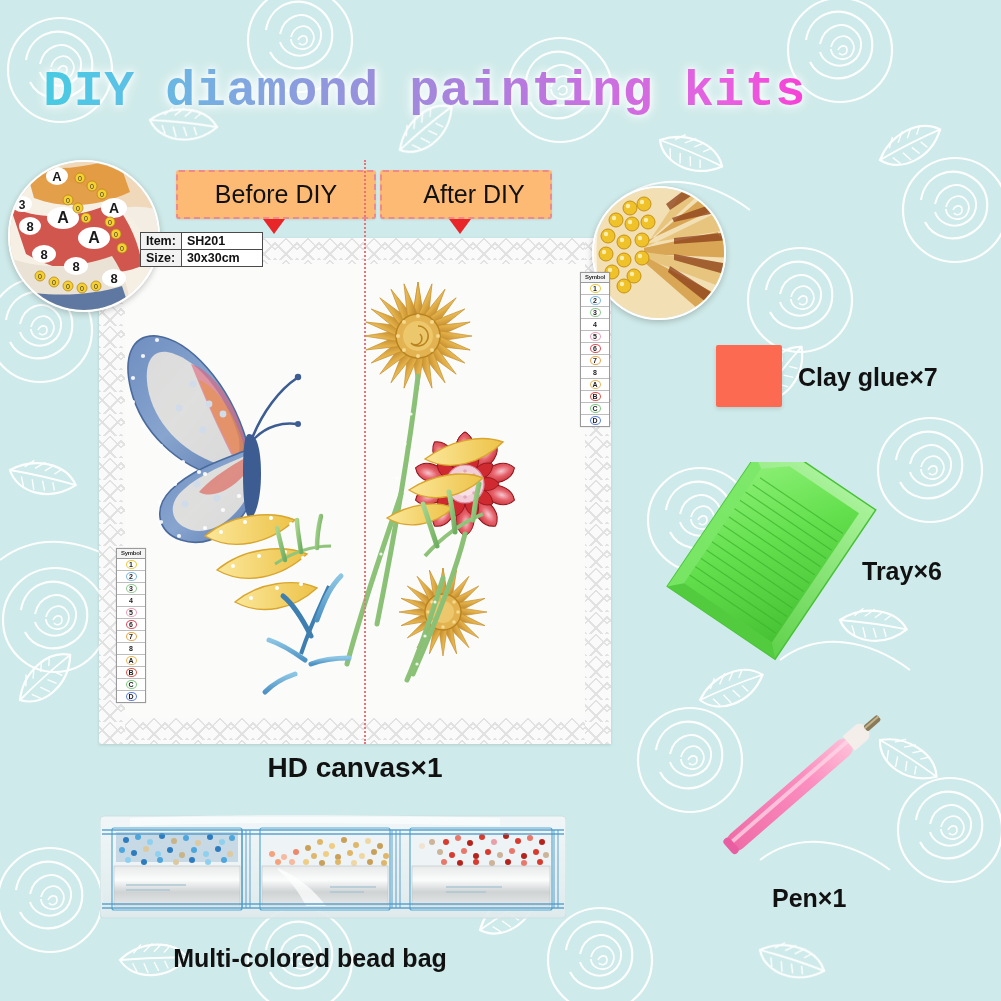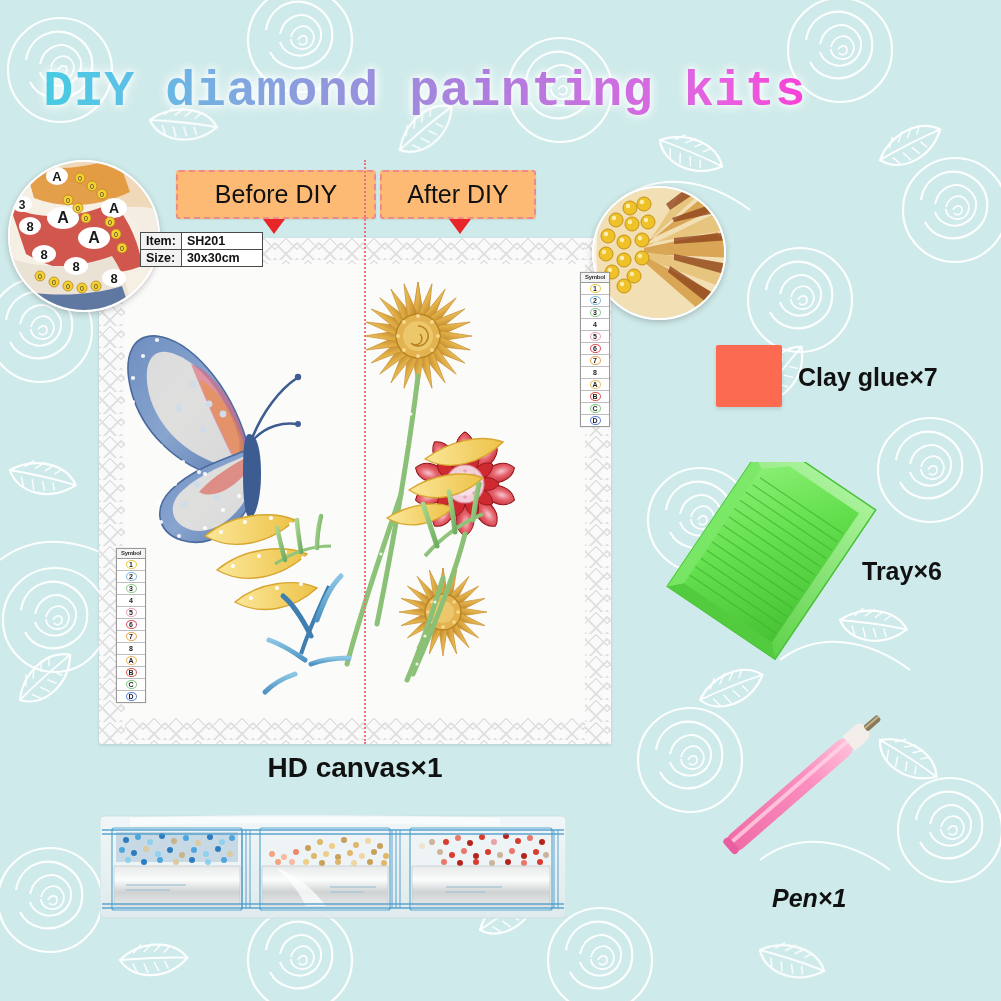--- a/index.html
+++ b/index.html
@@ -59,21 +59,21 @@
     border-radius: 3px;
     display: flex;
     align-items: center;
     justify-content: center;
     font-family: "Liberation Sans", sans-serif;
     font-size: 25px;
     color: #111;
     box-shadow: 0 1px 2px rgba(0,0,0,0.08);
   }
   #callout-before { left: 176px; top: 170px; width: 196px; height: 45px; }
-  #callout-after  { left: 380px; top: 170px; width: 152px; height: 45px; }
+  #callout-after  { left: 380px; top: 170px; width: 152px; height: 45px; padding-left: 16px; }
   .callout-arrow {
     position: absolute;
     width: 0; height: 0;
     border-left: 11px solid transparent;
     border-right: 11px solid transparent;
     border-top: 15px solid #e8262a;
   }
   #arrow-before { left: 263px; top: 219px; }
   #arrow-after  { left: 449px; top: 219px; }
 
@@ -216,21 +216,21 @@
   .item-label {
     position: absolute;
     font-family: "Liberation Sans", sans-serif;
     font-weight: bold;
     font-size: 25px;
     color: #111;
     white-space: nowrap;
   }
   #label-clay { left: 798px; top: 363px; }
   #label-tray { left: 862px; top: 557px; }
-  #label-pen  { left: 772px; top: 884px; font-style: italic; }
+  #label-pen  { left: 772px; top: 884px; }
   #label-bead {
     left: 0; top: 944px; width: 620px;
     text-align: center;
   }
 
   
   #bead-bags { position: absolute; left: 100px; top: 812px; width: 466px; height: 110px; }
 </style>
 </head>
 <body>
@@ -1027,14 +1027,15 @@
 
     <g stroke="#4b9dcb" stroke-width="1.6" opacity="0.9" fill="none">
       <line x1="2" y1="18" x2="464" y2="18"></line>
       <line x1="2" y1="22" x2="464" y2="22"></line>
       <line x1="2" y1="92" x2="464" y2="92"></line>
       <line x1="2" y1="96" x2="464" y2="96"></line>
     </g>
 
     <path d="M30,6 C120,2 260,2 400,6 L400,14 C260,10 120,10 30,14 Z" fill="#ffffff" opacity="0.55"></path>
   </svg>
+  <div class="item-label" id="label-bead">Multi-colored bead bag</div>
 
 </div>
 
 </body></html>

